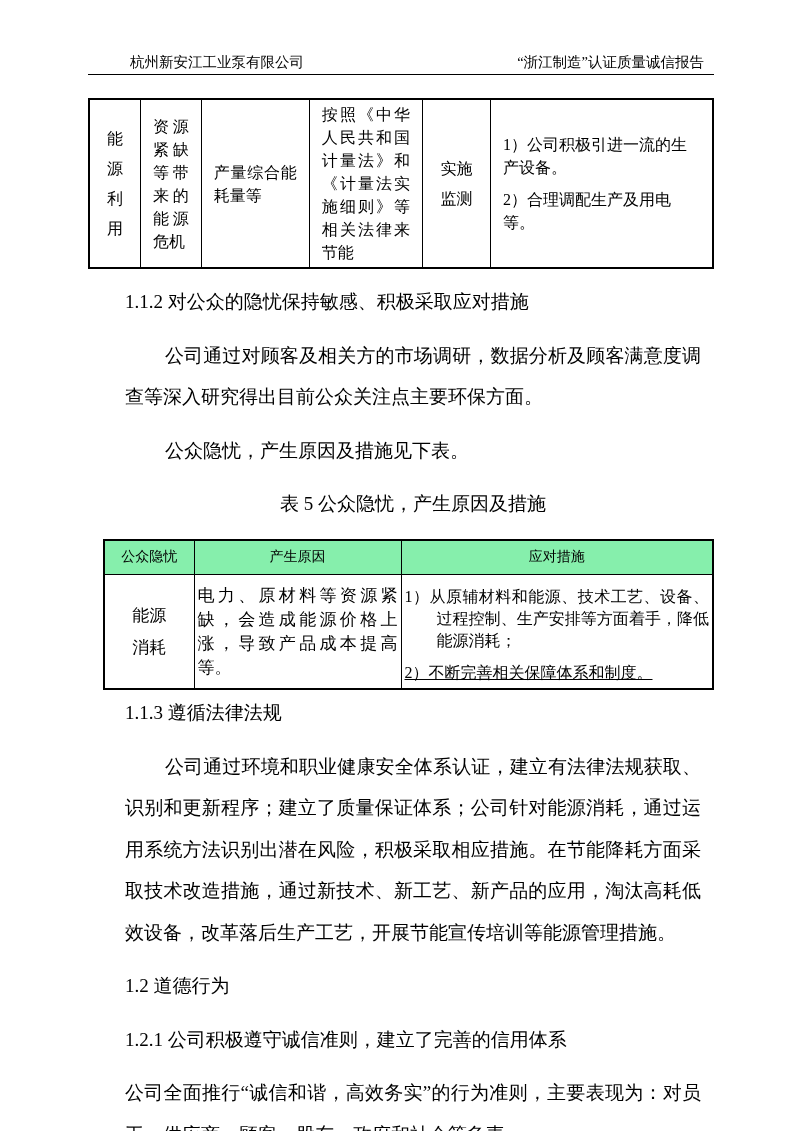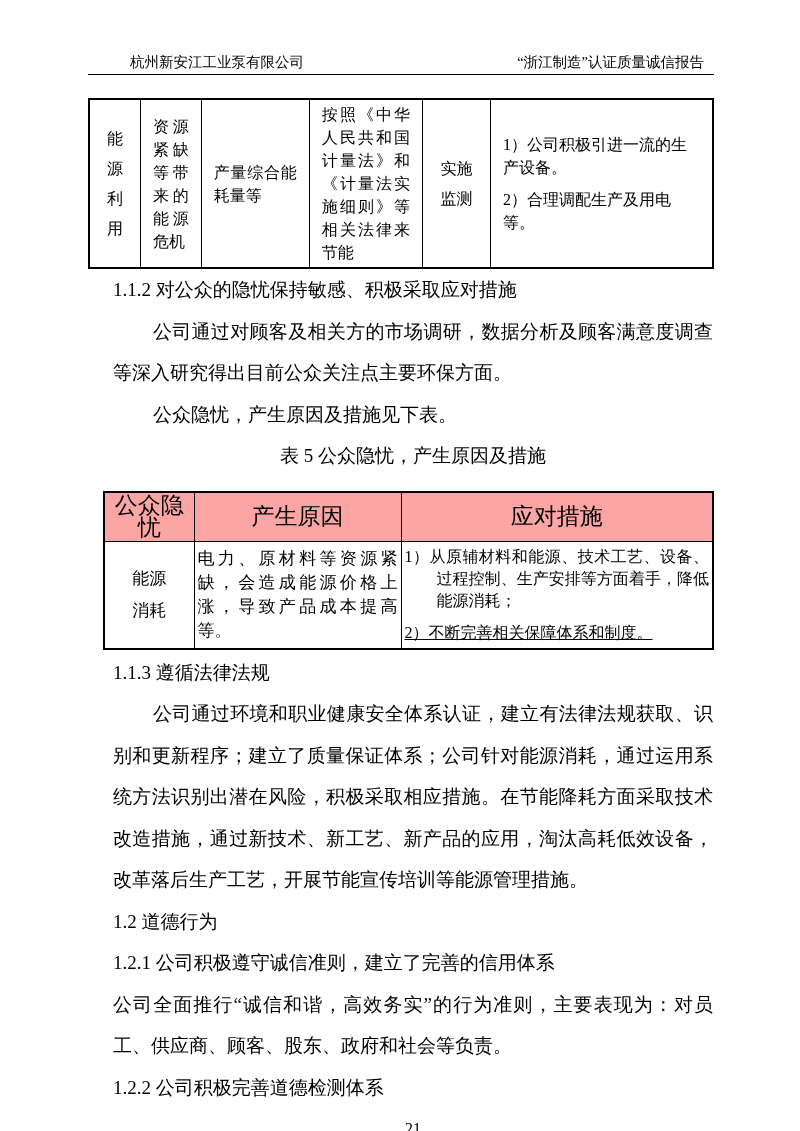--- a/index.html
+++ b/index.html
@@ -18,21 +18,21 @@
   .doc-header {
     margin:52px 86px 0 88px;
     display:flex; justify-content:space-between; align-items:flex-end;
     font-size:14.5px; line-height:20px;
     border-bottom:1.7px solid #000;
     padding:0 10px 2px 42px;
     white-space:nowrap;
   }
   
   .content { padding:0 87px 0 113px; font-size:19px; line-height:41.5px; }
-  .bodyline { text-align:justify; text-justify:inter-ideograph; margin:0; }
+  .bodyline { text-align:justify; text-justify:inter-ideograph; margin:12px; }
   .indent { text-indent:2.1em; }
   .caption { text-align:center; margin:0; }
   
   table { border-collapse:collapse; table-layout:fixed; }
   td, th { border:1px solid #000; box-sizing:border-box; vertical-align:middle; }
   .carryover {
     width:626px; margin:23px 0 0 -25px;
     font-size:16px; line-height:23px;
     border:2px solid #000;
   }
@@ -41,30 +41,30 @@
   .carryover .c-just { text-align:justify; }
   .carryover tr { height:115px; }
   .cell-items div + div { margin-top:9px; }
   
   .table5 {
     width:609px; margin:14px 0 0 -10px;
     border:2px solid #000;
   }
   .table5 thead tr { height:35px; }
   .table5 th {
-    background:#fca5a5;
-    font-weight:normal; font-size:23px; text-align:center;
+    background:#86efac;
+    font-weight:normal; font-size:14px; text-align:center;
     padding:2px 4px; line-height:22px;
   }
   .table5 tbody tr { height:90px; }
   .table5 td { padding:4px 3px; font-size:17px; line-height:24px; }
   .table5 .c-center { text-align:center; white-space:pre-line; line-height:32px; }
   .table5 .c-just { text-align:justify; }
   .table5 .measures { font-size:16px; line-height:22px; }
-  .measure-item { padding-left:2em; text-indent:-2em; text-align:justify; }
+  .measure-item { padding-left:2em; text-indent:-2em; text-align:justify;margin-top:7px; }
   .measure-item + .measure-item { margin-top:10px;text-decoration:underline; }
   .after-table5 { margin-top:2px; }
   
   .page-number { text-align:center; font-size:16px; line-height:41.5px; }
 </style>
 </head>
 <body>
 
 <div class="page">
 

